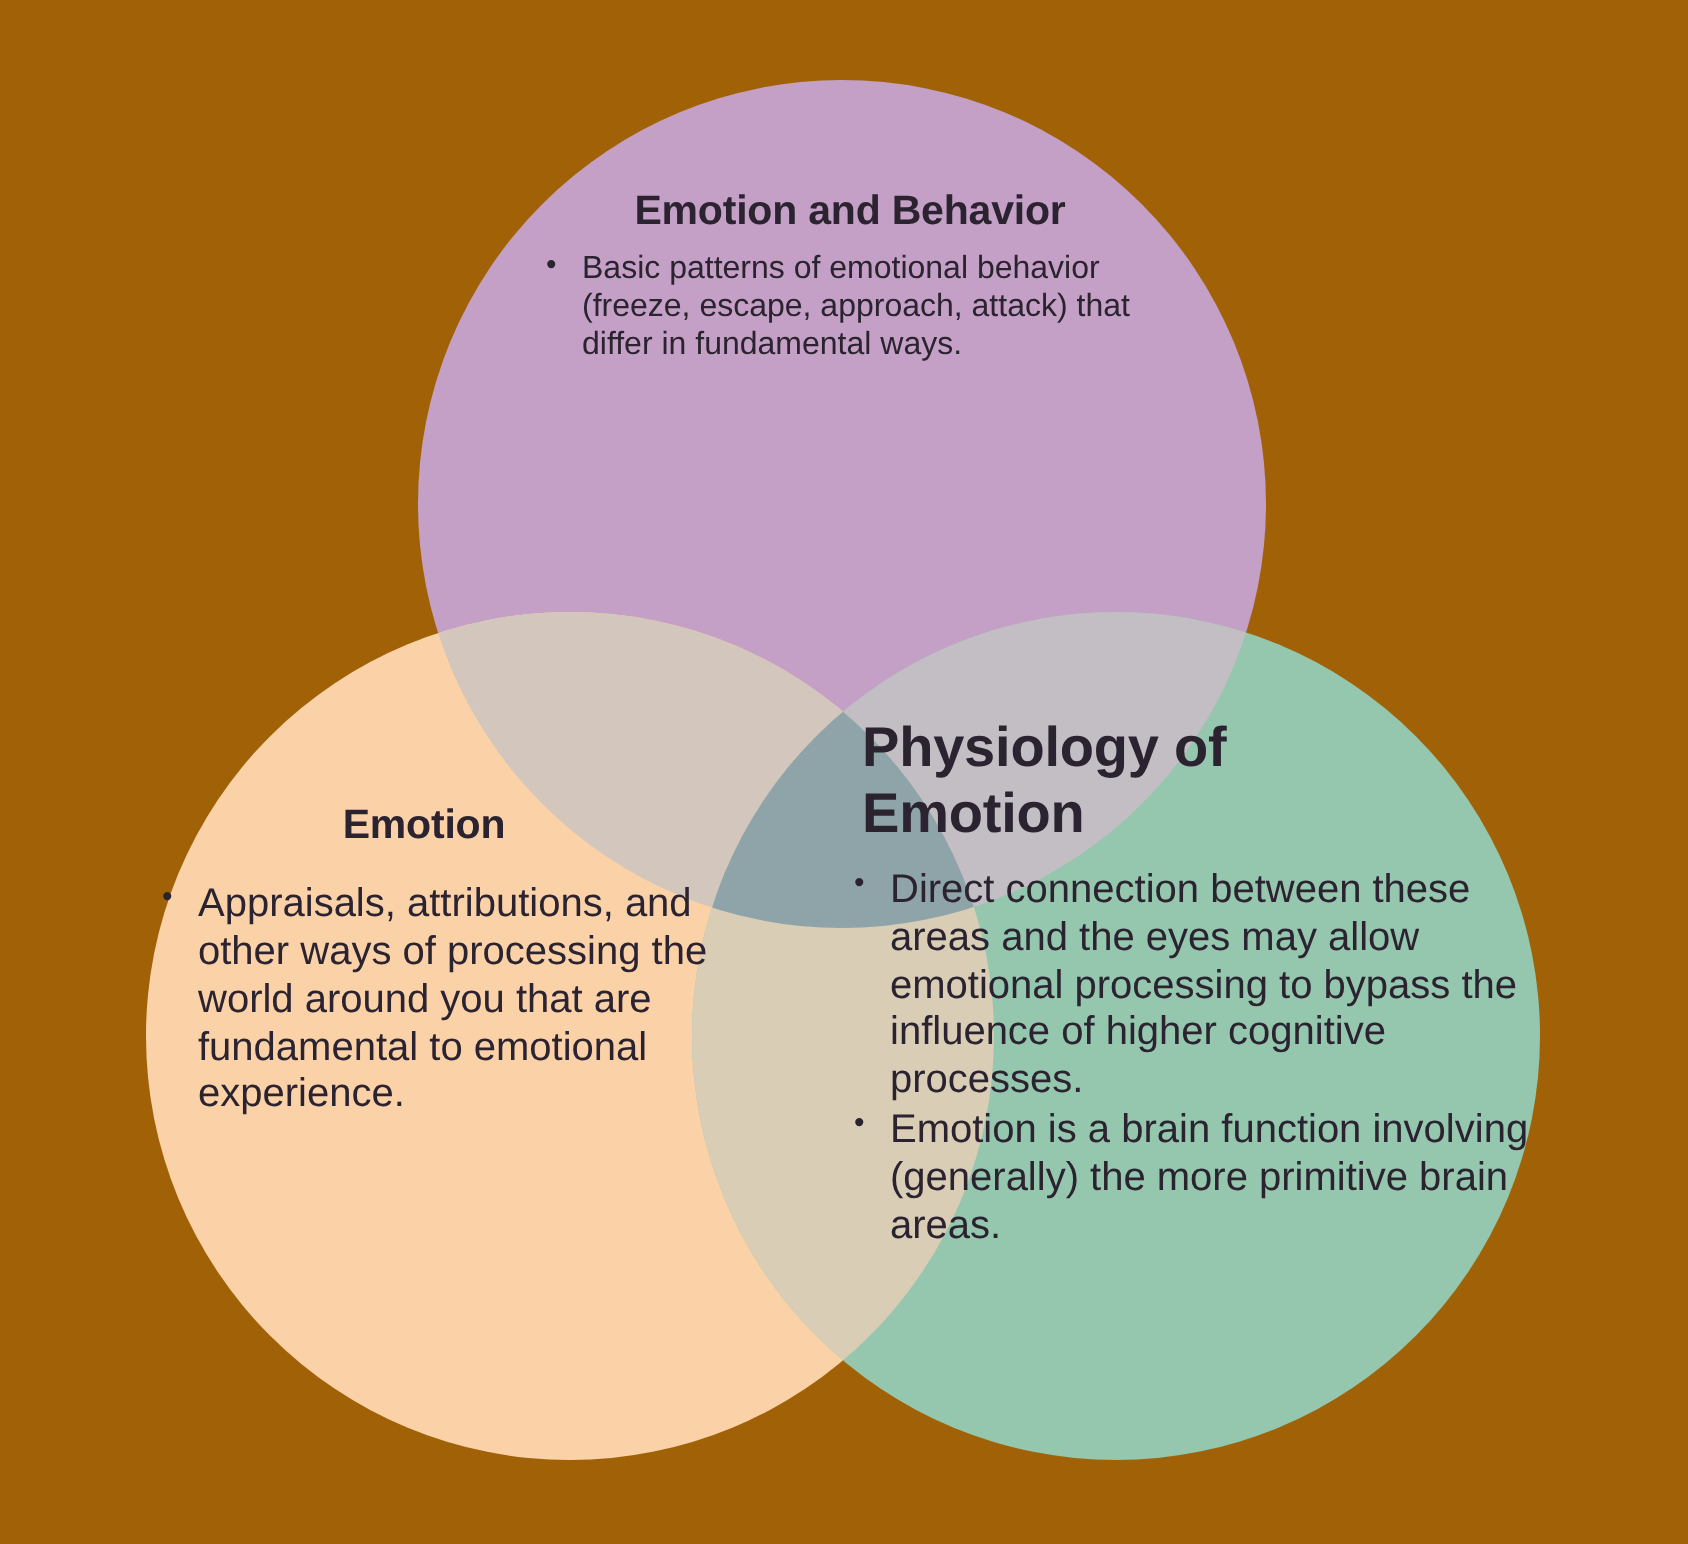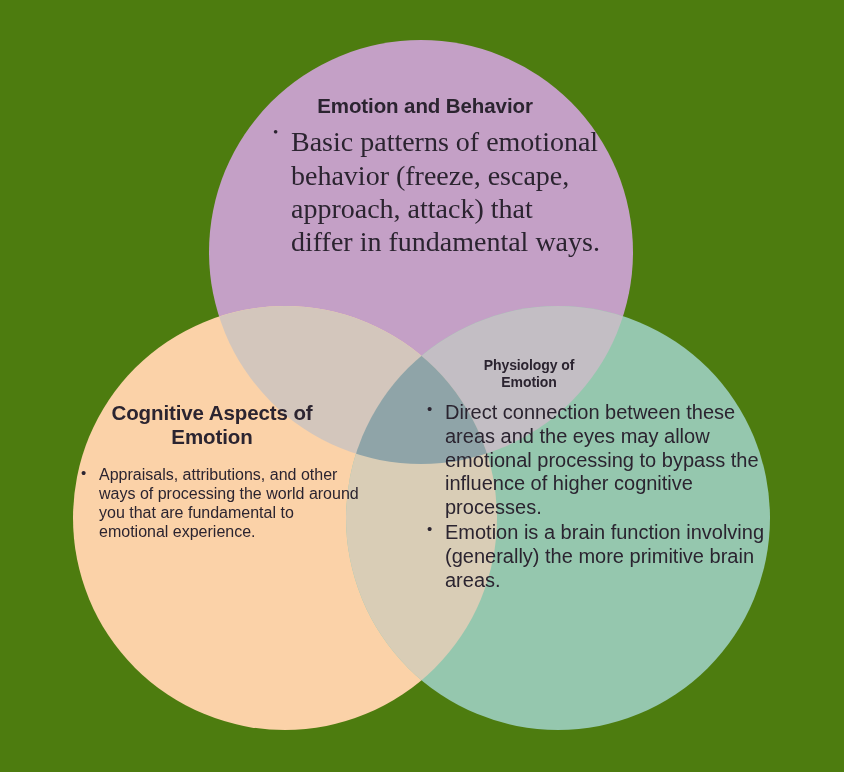--- a/index.html
+++ b/index.html
@@ -15,21 +15,21 @@
     overflow: hidden;
     font-family: "Liberation Sans", sans-serif;
   }
 
   #venn-root {
     position: absolute;
     left: 0;
     top: 0;
     width: 844px;
     height: 772px;
-    background: #4d7c0f;
+    background: #a16207;
   }
 
   #venn-svg {
     position: absolute;
     left: 0;
     top: 0;
     width: 844px;
     height: 772px;
   }
 
@@ -81,55 +81,54 @@
   
   #group-emotion-behavior {
     left: 249px;
     top: 94px;
     width: 352px;
   }
   #group-emotion-behavior .group-title {
     font-size: 20.5px;
   }
   #group-emotion-behavior .bullet-item {
-    font-size: 28px;
+    font-size: 16px;
     padding-left: 20px;
-    font-family: Liberation Serif, serif;
   }
   #group-emotion-behavior .bullet-list {
     padding-left: 22px;
   }
 
   
   #group-cognitive-aspects {
     left: 62px;
     top: 401px;
     width: 300px;
   }
   #group-cognitive-aspects .group-title {
     font-size: 20.5px;
   }
   #group-cognitive-aspects .bullet-item {
-    font-size: 16px;
+    font-size: 20px;
     padding-left: 20px;
     margin-top: 16px;
   }
   #group-cognitive-aspects .bullet-list {
     padding-left: 17px;
   }
 
   
   #group-physiology {
     left: 423px;
     top: 357px;
     width: 360px;
   }
   #group-physiology .group-title {
-    font-size: 14px;
-    text-align: center;
+    font-size: 28px;
+    text-align: left;
     width: 196px;
     margin-left: 8px;
   }
   #group-physiology .bullet-item {
     font-size: 20px;
     padding-left: 20px;
   }
   #group-physiology .bullet-list {
     padding-left: 2px;
     margin-top: 11px;
@@ -177,21 +176,20 @@
 
     <div class="group-block" id="group-emotion-behavior">
       <div class="group-title">Emotion and Behavior</div>
       <ul class="bullet-list">
         <li class="bullet-item">Basic patterns of emotional behavior (freeze, escape, approach, attack) that differ in fundamental ways.</li>
       </ul>
     </div>
 
     <div class="group-block" id="group-cognitive-aspects">
       <div class="group-title">
-        <div>Cognitive Aspects of</div>
         <div>Emotion</div>
       </div>
       <ul class="bullet-list">
         <li class="bullet-item">Appraisals, attributions, and other ways of processing the world around you that are fundamental to emotional experience.</li>
       </ul>
     </div>
 
     <div class="group-block" id="group-physiology">
       <div class="group-title">
         <div>Physiology of</div>

